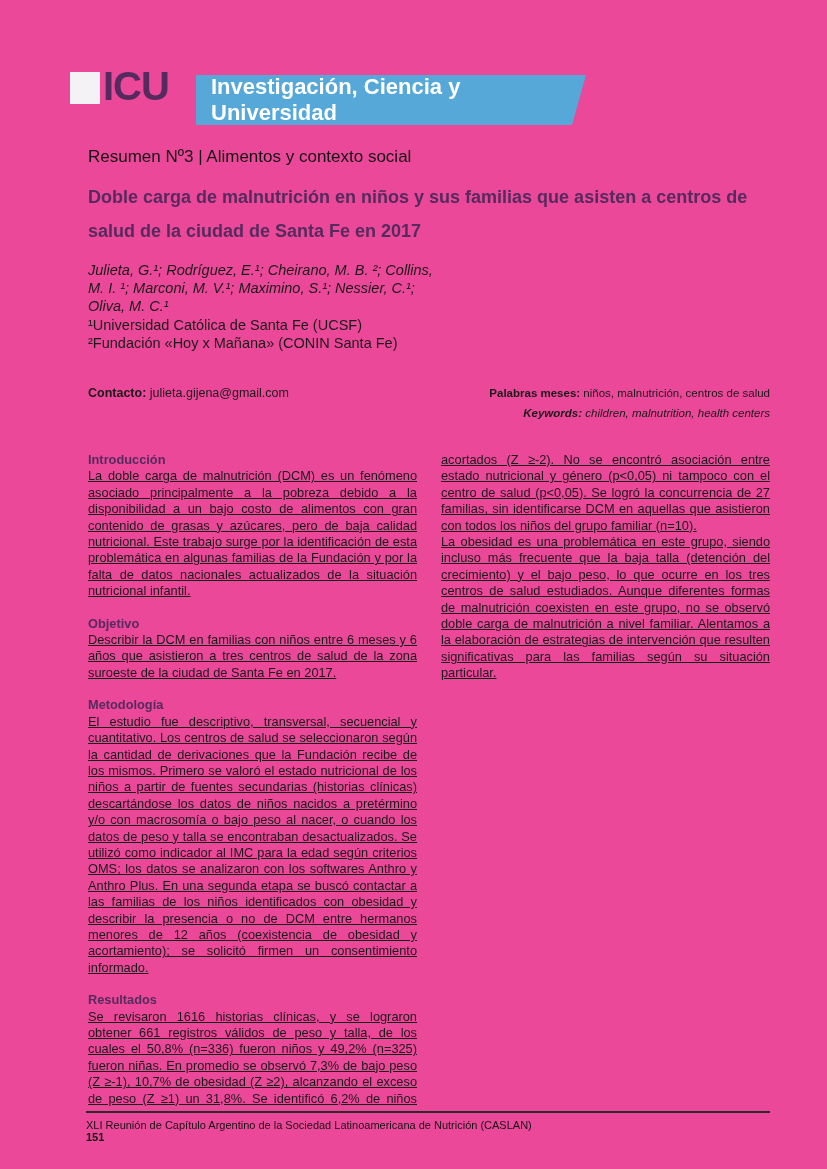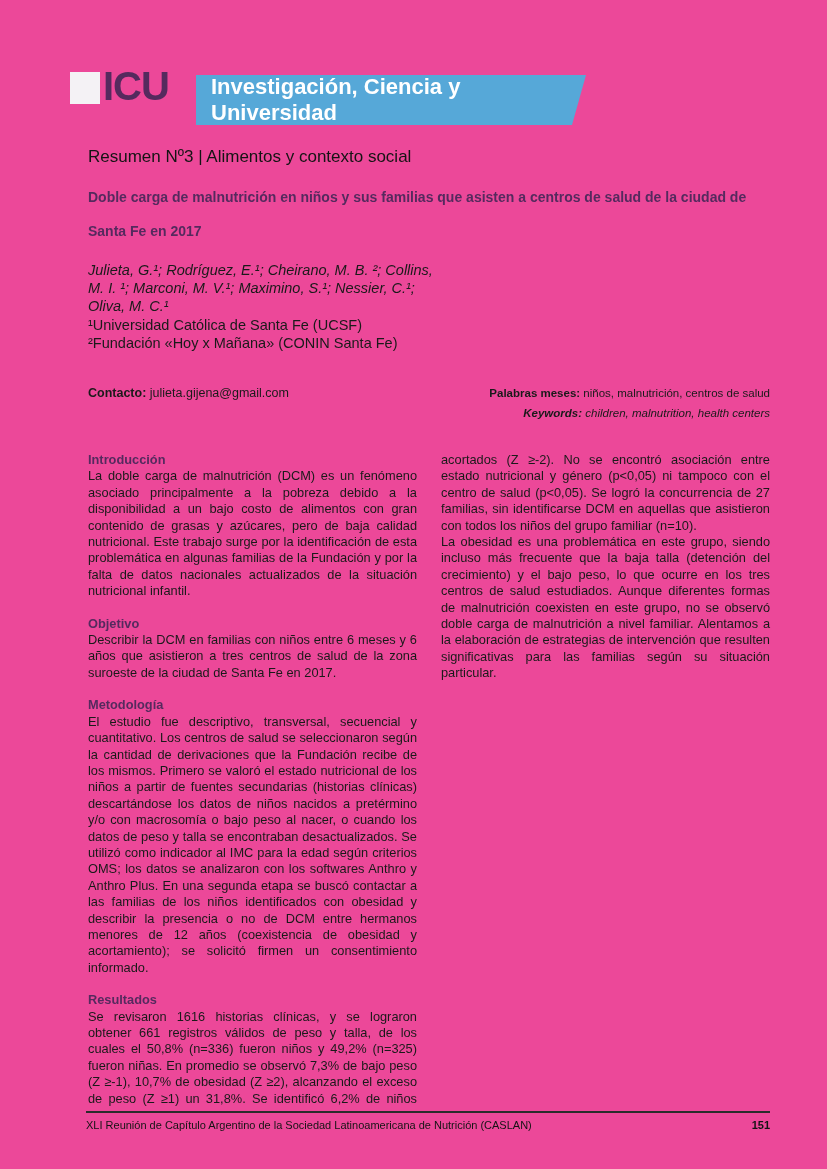--- a/index.html
+++ b/index.html
@@ -41,21 +41,21 @@
   .banner-purple .year{color:#ffffff;margin-right:9px;}
   .banner-purple .vol{color:var(--lightblue,#68b4e4);}
   
   .kicker{
     position:absolute;left:88px;top:147px;
     font-size:17px;color:#141414;
   }
   .title{
     position:absolute;left:88px;top:180px;width:690px;
     margin:0;
-    font-size:14px;line-height:34px;font-weight:bold;
+    font-size:18px;line-height:34px;font-weight:bold;
     color:var(--purple,#552a5e);
   }
   .authors{
     position:absolute;left:88px;top:261px;width:352px;
     font-style:italic;font-size:14.5px;line-height:18px;
   }
   .affiliations{
     position:absolute;left:88px;top:316px;width:420px;
     font-size:14.5px;line-height:18px;
   }
@@ -77,30 +77,30 @@
     position:absolute;left:88px;top:452px;width:682px;height:660px;
     column-count:2;column-gap:24px;column-fill:auto;
     font-size:12.8px;line-height:16.4px;text-align:justify;
   }
   .body-columns h3{
     margin:0;font-size:12.8px;line-height:16.4px;font-weight:bold;
     color:var(--purple,#552a5e);
     text-align:left;
     break-after:avoid;
   }
-  .body-columns p{margin:0 0 16px 0;}
+  .body-columns p{margin:0 0 16px 0;text-decoration:underline;}
   
   .footer-rule{
     position:absolute;left:86px;top:1111px;width:684px;height:2px;
     background:#2b2b2b;
   }
   .footer-row{
     position:absolute;left:86px;top:1119px;width:684px;
     display:flex;justify-content:space-between;align-items:baseline;
-    font-size:11px;color:#141414;
+    font-size:11px;color:#141414;flex-direction:column;
   }
   .pageno{font-weight:bold;}
 </style>
 </head>
 <body>
 
 <div class="page">
 
   <div class="logo-ghost"></div>
   <div class="logo">ICU</div>

